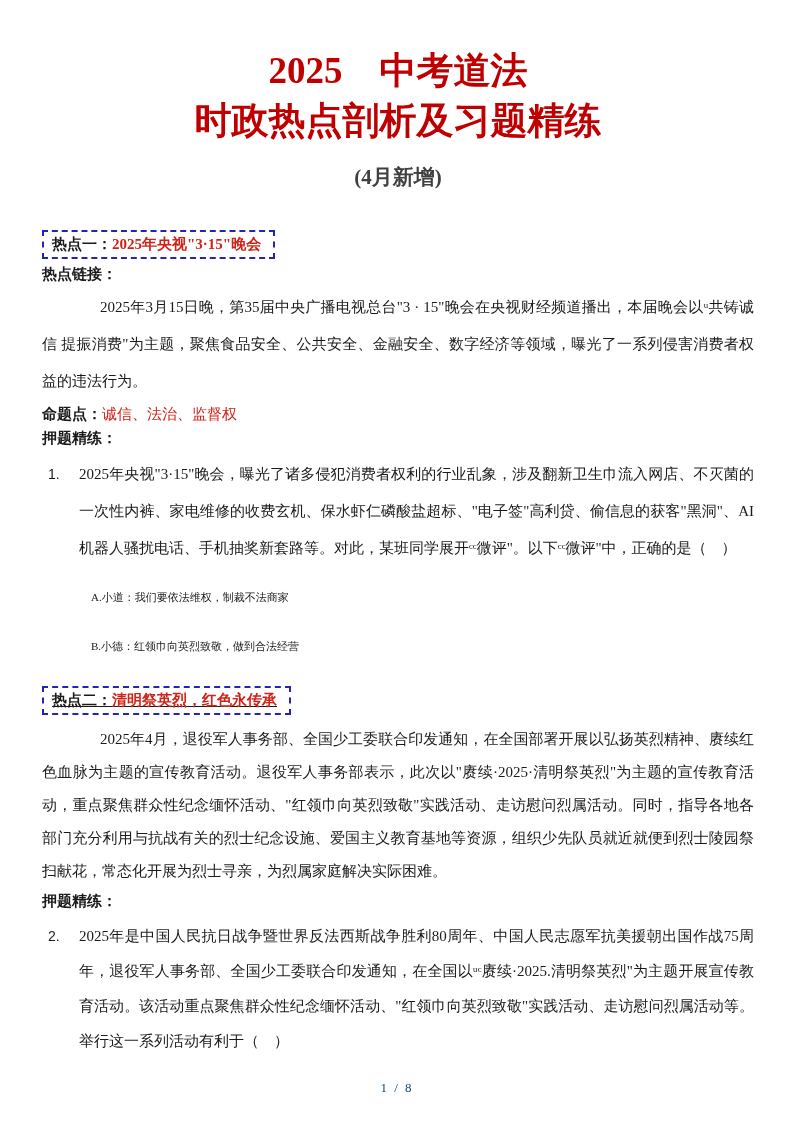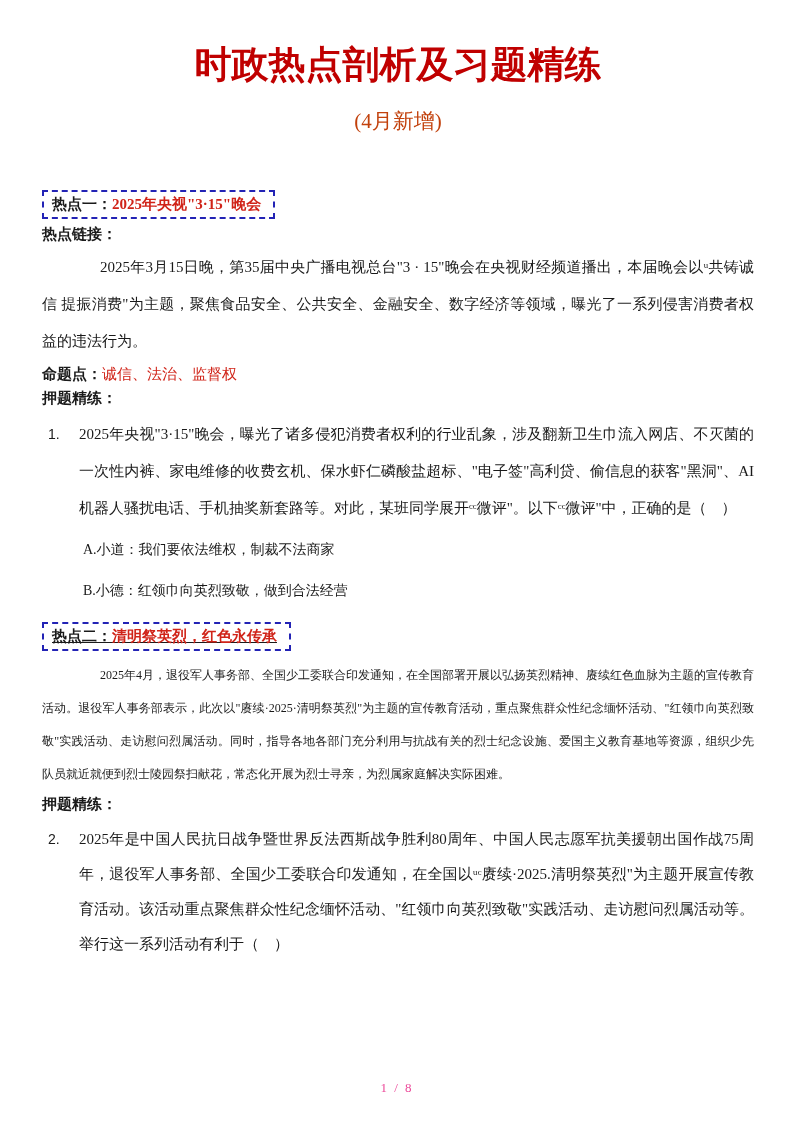--- a/index.html
+++ b/index.html
@@ -19,26 +19,26 @@
     color: #c00000;
     font-weight: bold;
     font-size: 37px;
     line-height: 50px;
     margin: 0;
     white-space: pre-wrap;
   }
   .doc-title.first { margin-top: 6px; }
   .doc-subtitle {
     text-align: center;
-    color: #c2410c;
-    font-weight: normal;
+    color: #404040;
+    font-weight: bold;
     font-size: 21px;
     line-height: 30px;
     margin-top: 16px;
-    margin-bottom: 50px;
+    margin-bottom: 34px;
   }
   .hotspot-box {
     display: inline-block;
     border: 2px dashed #2323b5;
     padding: 2px 12px 3px 8px;
     font-size: 15px;
     font-weight: bold;
     line-height: 20px;
     margin: 4px 0 2px 0;
   }
@@ -77,47 +77,48 @@
     font-size: 14px;
   }
   .qtext {
     flex: 1;
     margin: 0;
     line-height: 37px;
     text-align: justify;
   }
   .options { padding-left: 37px; }
   .option {
-    margin: 4px;
-    font-size: 14px;
+    margin: 12px;
+    font-size: 11px;
     line-height: 37px;
   }
   .sec2 .qtext, .sec2 .qnum { line-height: 35px; }
   .material-para {
-    font-size: 12px;
+    font-size: 15px;
     line-height: 33px;
     text-align: justify;
     margin: 6px 0 0 0;
     text-indent: 58px;
   }
   .footer {
     position: absolute;
     left: 0; right: 0;
     bottom: 26px;
     text-align: center;
     font-size: 13px;
-    color: #ec4899;
+    color: #0c4a6e;
     letter-spacing: 2px;
   }
 </style>
 </head>
 <body>
 
 <div class="page">
 
+  <h1 class="doc-title first">2025　中考道法</h1>
   <h1 class="doc-title">时政热点剖析及习题精练</h1>
   <div class="doc-subtitle">(4月新增)</div>
 
   
   <div class="hotspot-box">
     <span>热点一：</span><span class="red">2025年央视"3·15"晚会</span>
   </div>
 
   <div class="label">热点链接：</div>
   <p class="para">2025年3月15日晚，第35届中央广播电视总台"3 · 15"晚会在央视财经频道播出，本届晚会以ᵘ共铸诚信 提振消费"为主题，聚焦食品安全、公共安全、金融安全、数字经济等领域，曝光了一系列侵害消费者权益的违法行为。</p>

